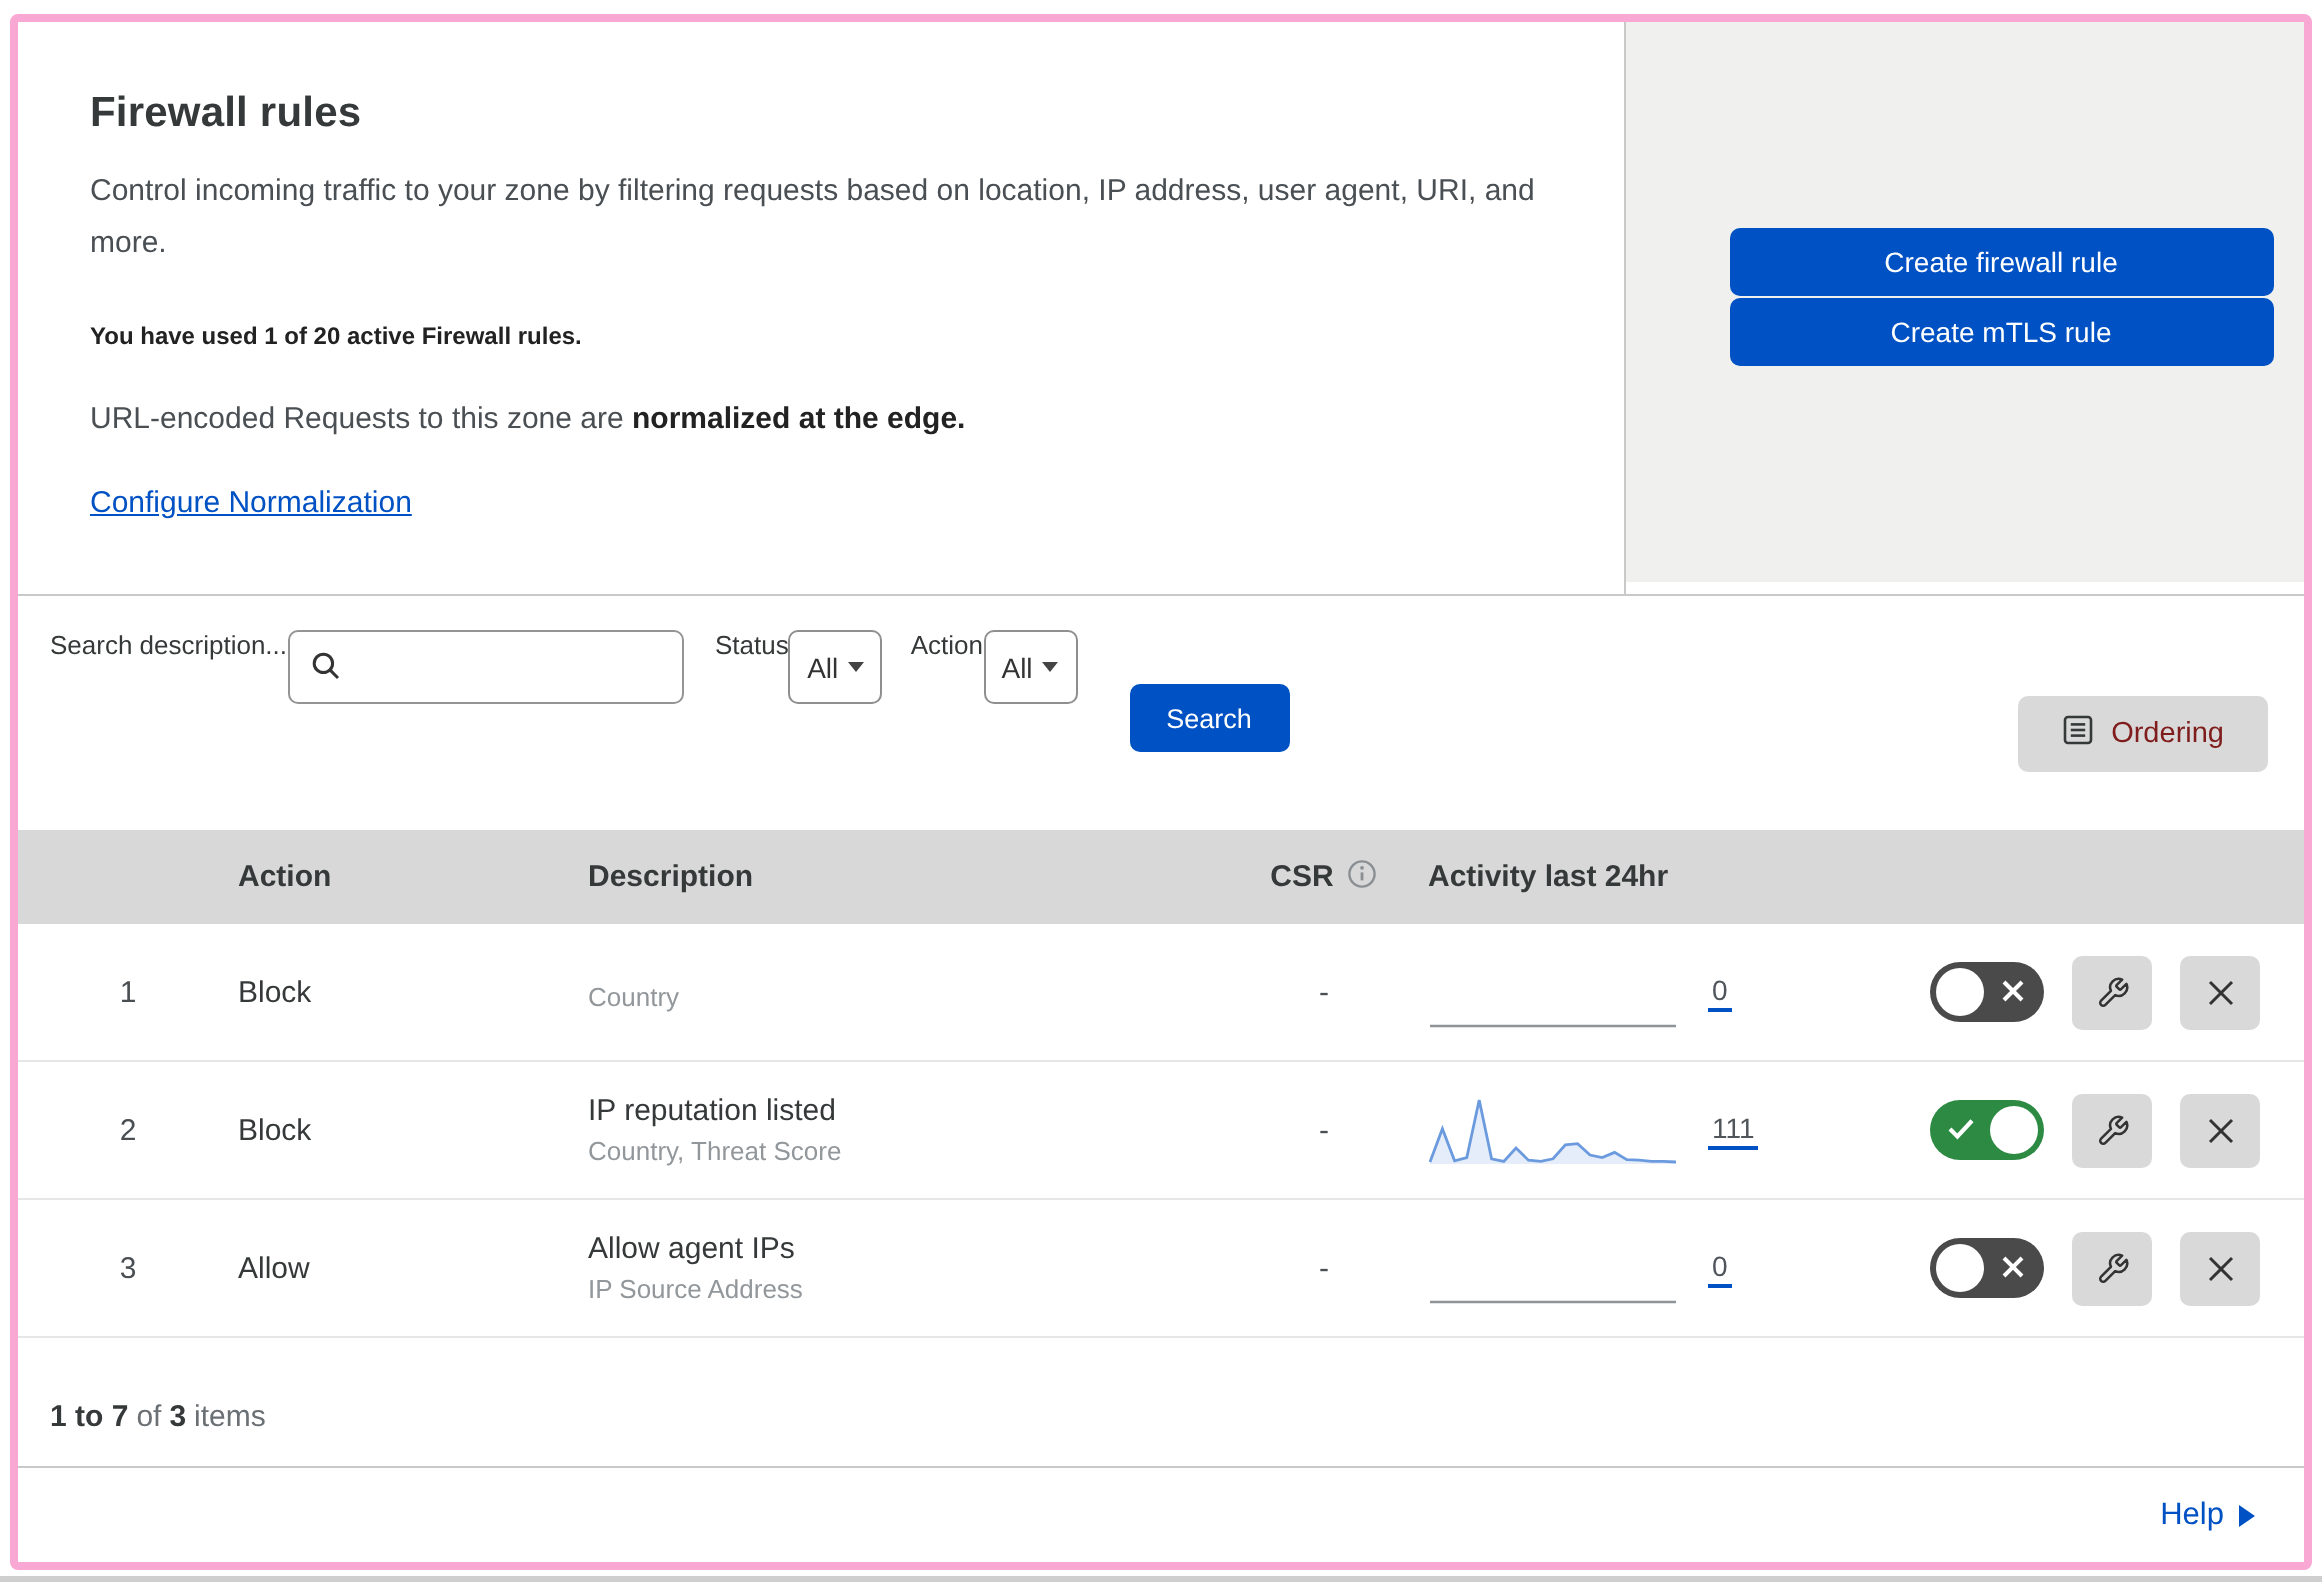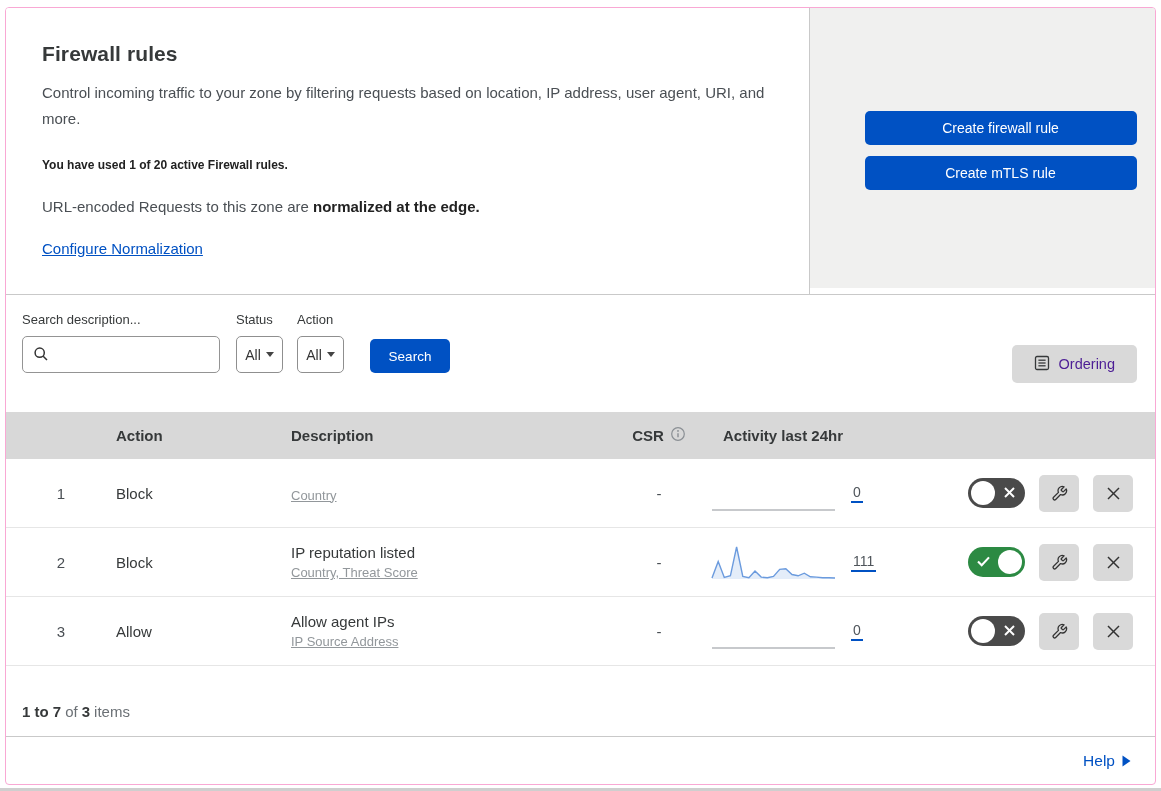--- a/index.html
+++ b/index.html
@@ -1,73 +1,73 @@
 <!DOCTYPE html>
 <html style="--accent-blue: #0051c3; --toggle-on-green: #2c8a43; --toggle-off-gray: #4a4a4a; --header-band: #d8d8d8; --panel-gray: #f0f0ef; --icon-button-bg: #d9d9d9; --sparkline-blue: #6b9bde;"><head>
 <meta charset="utf-8">
 <style>
   * { margin:0; padding:0; box-sizing:border-box; }
   html,body { width:1161px; height:791px; background:#ffffff;
     font-family:"Liberation Sans", sans-serif; color:#36393a; }
   .page { position:relative; width:1161px; height:791px; }
   .card { position:absolute; left:5px; top:7px; width:1151px; height:778px;
-    background:#fff; border:1px solid #f9a8d4; border-radius:4px; overflow:hidden;
+    background:#fff; border:4px solid #f9a8d4; border-radius:4px; overflow:hidden;
     display:flex; flex-direction:column; }
   .bottom-edge { position:absolute; left:0; bottom:0; width:100%; height:3px; background:#cfcfcf; }
 
   
   .top-section { height:287px; border-bottom:1px solid #c9c9c9; display:flex; flex:0 0 auto; }
   .intro { width:804px; border-right:1px solid #c9c9c9; padding:34px 40px 0 36px; background:#fff; }
   .intro h1 { font-size:21px; font-weight:700; color:#36393a; letter-spacing:.1px; }
   .intro .desc { margin-top:14px; font-size:15px; line-height:1.75; color:#4a4f54; max-width:730px; }
   .intro .usage { margin-top:25px; font-size:12px; font-weight:700; color:#222; }
   .intro .norm { margin-top:26px; font-size:15px; color:#4a4f54; }
   .intro .norm b { color:#222; }
   .intro .norm-link { display:inline-block; margin-top:25px; font-size:15px;
     color:var(--accent-blue,#0051c3); text-decoration:underline; cursor:pointer;text-align:center; }
   .cta-panel { flex:1; background:var(--panel-gray,#f0f0ef); height:calc(100% - 6px);
-    display:flex; flex-direction:column; align-items:center; padding-top:103px; gap:11px;padding-left:36px; }
+    display:flex; flex-direction:column; align-items:center; padding-top:103px; gap:1px;padding-left:36px; }
   .btn-primary { width:272px; height:34px; background:var(--accent-blue,#0051c3); color:#fff;
     border:none; border-radius:5px; font-size:14px; font-family:inherit; cursor:pointer; }
 
   
   .filter-bar { position:relative; height:117px; flex:0 0 auto; padding:17px 0 0 16px;
     display:flex; align-items:flex-start; }
-  .f-col { display:flex; flex-direction:column;justify-content:center; }
+  .f-col { display:flex; flex-direction:row;justify-content:center; }
   .f-label { font-size:13px; color:#36393a; margin-bottom:9px; }
   .search-box { position:relative; width:198px; height:37px; }
   .search-box input { width:100%; height:100%; border:1px solid #949494; border-radius:5px;
     padding:0 10px 0 34px; font-size:14px; font-family:inherit; color:#333; outline:none; }
   .search-box .mag { position:absolute; left:11px; top:10px; }
   .select-box { width:47px; height:37px; border:1px solid #8f8f8f; border-radius:5px; background:#fff;
     display:flex; align-items:center; justify-content:center; gap:5px; font-size:14px; color:#333;
     font-family:inherit; cursor:pointer; }
   .caret { width:0; height:0; border-left:4px solid transparent; border-right:4px solid transparent;
     border-top:5px solid #444; }
   .btn-search { width:80px; height:34px; margin:27px 0 0 26px; background:var(--accent-blue,#0051c3);
     color:#fff; border:none; border-radius:5px; font-size:13.5px; font-family:inherit; cursor:pointer; }
   .btn-ordering { position:absolute; right:18px; top:50px; height:38px; padding:0 22px;
     background:var(--icon-button-bg,#d9d9d9); border:none; border-radius:5px; font-size:14.5px;
-    color:#4c1d95; font-family:inherit; display:flex; align-items:center; gap:9px; cursor:pointer; }
+    color:#7f1d1d; font-family:inherit; display:flex; align-items:center; gap:9px; cursor:pointer; }
   .gap16 { width:16px; } .gap14 { width:14px; }
 
   
   .grid { display:grid; grid-template-columns:110px 168px 325px 100px 215px 1fr; align-items:center; }
   .thead { height:47px; background:var(--header-band,#d8d8d8); font-size:15px; font-weight:700;
     color:#36393a; flex:0 0 auto; }
   .th-priority { }
   .th-csr { justify-self:center; display:flex; align-items:center; gap:6px; }
   .th-desc { padding-left:7px; }
-  .th-activity { padding-left:2px;margin-left:12px; }
+  .th-activity { padding-left:2px; }
   .trow { height:69px; border-bottom:1px solid #e6e6e6; background:#fff; flex:0 0 auto; }
   .cell-priority { justify-self:center; font-size:15px; color:#4a4f54; }
   .cell-action { font-size:15px; color:#36393a; }
   .cell-desc { padding-left:7px; }
   .cell-desc .title { font-size:15px; color:#36393a; }
-  .cell-desc .subtitle { font-size:13px; color:#92979b; margin-top:4px;text-decoration:underline; }
+  .cell-desc .subtitle { font-size:13px; color:#92979b; margin-top:4px; }
   .cell-csr { justify-self:center; font-size:15px; color:#4a4f54; }
   .cell-activity { display:flex; align-items:center; gap:15px; padding-left:2px; }
   .spark { width:125px; height:40px; display:block; }
   .count-link { font-size:14px; color:#4f555b; text-decoration:none; cursor:pointer;
     border-bottom:2px solid var(--accent-blue,#0051c3); padding:0 2px 1px; }
   .cell-controls { justify-self:end; display:flex; align-items:center; gap:14px; padding-right:22px; }
 
   
   .toggle { position:relative; width:57px; height:30px; border-radius:15px; border:none; cursor:pointer; }
   .toggle.off { background:var(--toggle-off-gray,#4a4a4a); }

